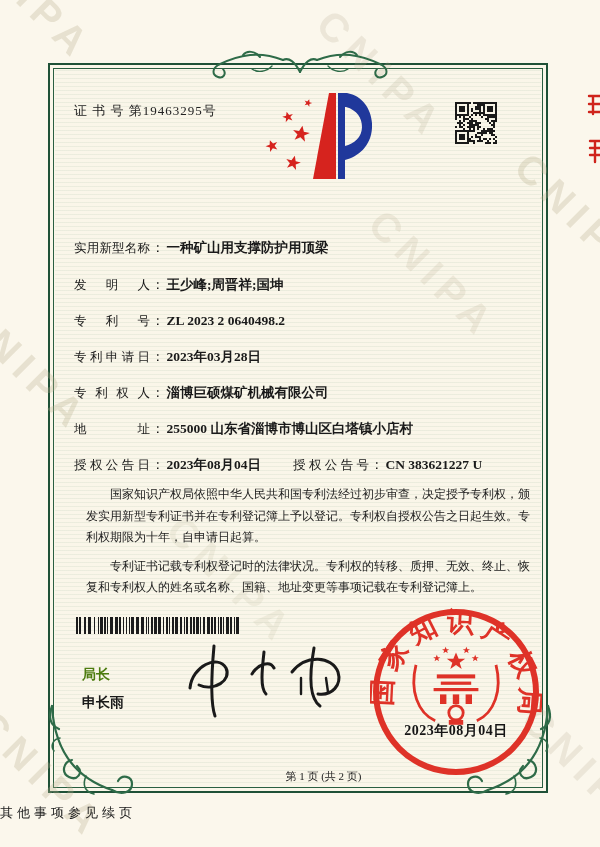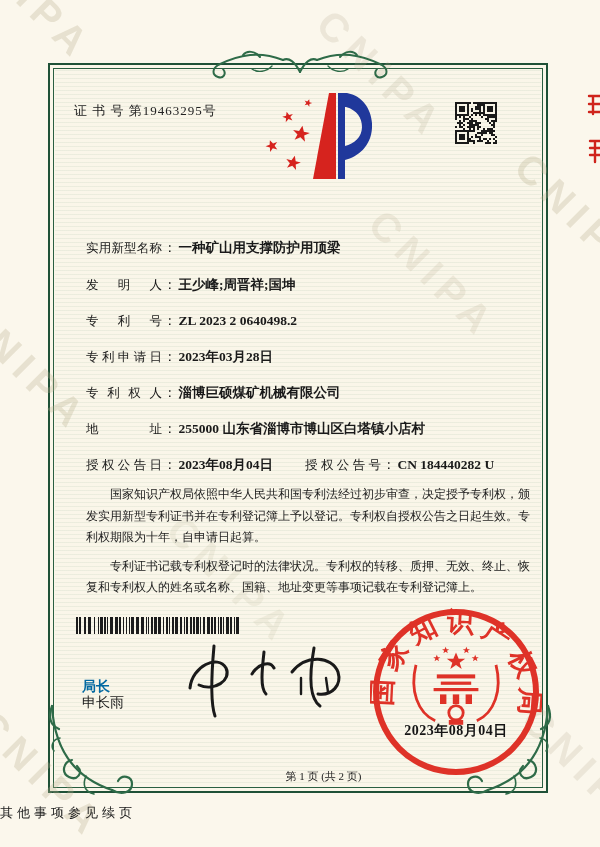--- a/index.html
+++ b/index.html
@@ -30,37 +30,37 @@
   .ornament-top{left:200px;top:48px;}
   .corner-bl{left:42px;top:698px;}
   .corner-br{left:448px;top:698px;transform:scaleX(-1);}
 
   .certno{position:absolute;left:74px;top:102px;font-size:13px;letter-spacing:1px;color:#222;}
   .logo{position:absolute;left:250px;top:90px;}
   .qr{position:absolute;left:454px;top:101px;}
   .title{position:absolute;left:0;right:0;top:180px;text-align:center;
          font-size:31px;font-weight:bold;letter-spacing:3px;color:#111;}
 
-  .frow{position:absolute;left:74px;width:472px;height:20px;font-size:13.5px;color:#1a1a1a;white-space:nowrap;margin-left:12px;}
+  .frow{position:absolute;left:74px;width:472px;height:20px;font-size:13.5px;color:#1a1a1a;white-space:nowrap;}
   .r0{top:239px;} .r1{top:276px;} .r2{top:312px;} .r3{top:348px;} .r4{top:384px;} .r5{top:420px;} .r6{top:456px;font-family:Liberation Serif, serif;}
   .flabel{display:inline-block;width:76px;font-size:12.5px;text-align:justify;text-align-last:justify;
           vertical-align:baseline;white-space:nowrap;}
   .fcolon{display:inline-block;margin:0 2px 0 1px;}
   .fvalue{font-weight:600;}
   .grp2{position:absolute;left:219px;top:0;}
 
   .paras{position:absolute;left:70px;top:484px;width:468px;color:#1c1c1c;}
   .paras p{margin:0 0 7px 16px;font-size:12px;line-height:1.8;text-indent:2em;}
 
   .barcode{position:absolute;left:76px;top:617px;}
 
   .sig-title{position:absolute;left:82px;top:666px;font-family:"Liberation Sans",sans-serif;
-             font-weight:600;font-size:14px;color:#0369a1;margin-top:12px;}
+             font-weight:600;font-size:14px;color:#4d7c0f;}
   .sig-name{position:absolute;left:82px;top:694px;font-family:"Liberation Sans",sans-serif;
-            font-weight:400;font-size:14px;color:#1a1a1a;}
+            font-weight:700;font-size:14px;color:#1a1a1a;}
   .sig-script{position:absolute;left:168px;top:640px;}
 
   .seal{position:absolute;left:370px;top:606px;opacity:0.93;}
   .seal-date{position:absolute;left:370px;top:722px;width:172px;text-align:center;
              font-size:14px;font-weight:700;letter-spacing:0.5px;color:#151515;}
 
   .page-info{position:absolute;left:0;right:0;top:769px;text-align:center;font-size:11px;color:#222;margin-left:47px;}
   .cont-note{position:absolute;left:0;right:0;top:804px;text-align:left;font-size:13px;
              letter-spacing:4px;color:#1a1a1a;}
 
@@ -387,21 +387,21 @@
   </div>
   <div class="frow r4">
     <span class="flabel">专利权人</span><span class="fcolon">：</span><span class="fvalue">淄博巨硕煤矿机械有限公司</span>
   </div>
   <div class="frow r5">
     <span class="flabel">地址</span><span class="fcolon">：</span><span class="fvalue">255000 山东省淄博市博山区白塔镇小店村</span>
   </div>
   <div class="frow r6">
     <span class="flabel">授权公告日</span><span class="fcolon">：</span><span class="fvalue">2023年08月04日</span>
     <span class="grp2">
-      <span class="flabel">授权公告号</span><span class="fcolon">：</span><span class="fvalue">CN 184440282 U</span>
+      <span class="flabel">授权公告号</span><span class="fcolon">：</span><span class="fvalue">CN 383621227 U</span>
     </span>
   </div>
 
   <div class="paras">
     <p>国家知识产权局依照中华人民共和国专利法经过初步审查，决定授予专利权，颁发实用新型专利证书并在专利登记簿上予以登记。专利权自授权公告之日起生效。专利权期限为十年，自申请日起算。</p>
     <p>专利证书记载专利权登记时的法律状况。专利权的转移、质押、无效、终止、恢复和专利权人的姓名或名称、国籍、地址变更等事项记载在专利登记簿上。</p>
   </div>
 
   <svg class="barcode" width="168" height="17" viewBox="0 0 168 17" fill="#1c1c1c" id="barcode-svg">
       <rect x="0" y="0" width="2" height="17"></rect>

